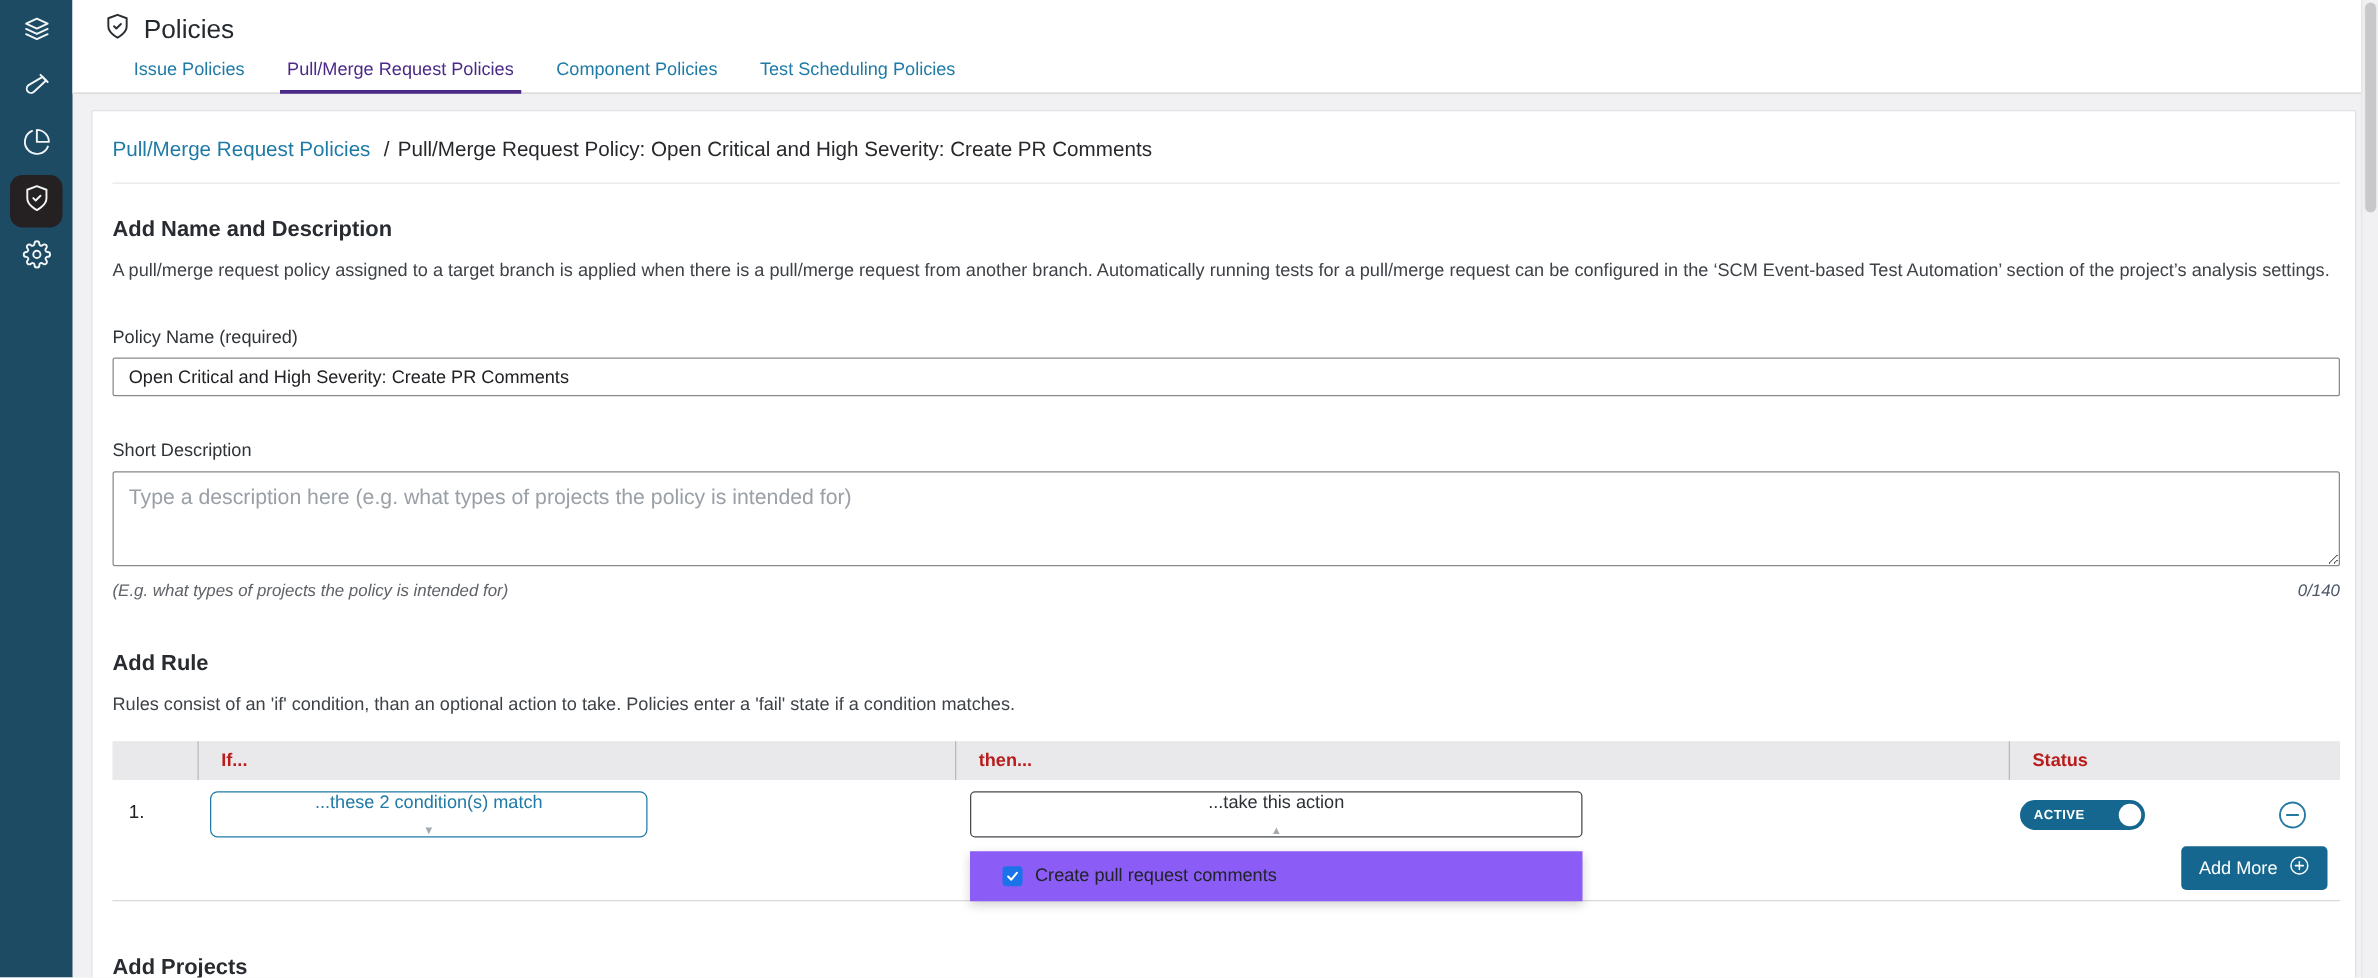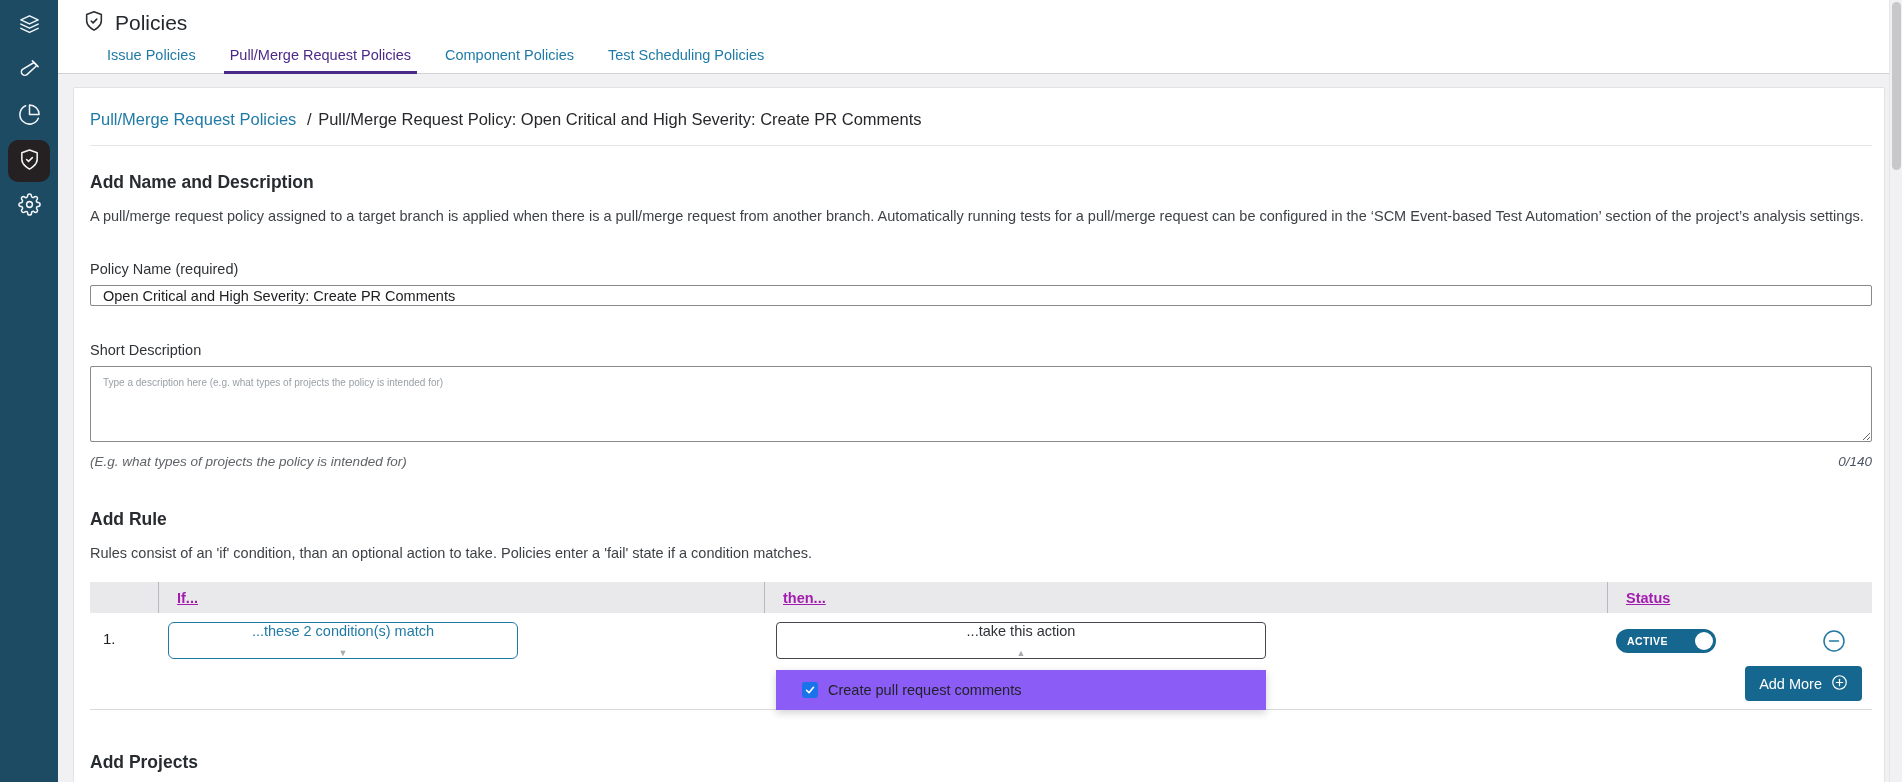--- a/index.html
+++ b/index.html
@@ -55,44 +55,44 @@
   .crumb-link { color: var(--link, #1f7aa6); cursor: pointer; }
   .crumb-sep { color: #26282b; margin: 0 2px 0 6px; }
   .crumb-current { color: #26282b; }
 
   .section-heading { font-size: 17.5px; font-weight: 600; color: #282c30; margin-top: 26px; }
   .section-desc { font-size: 14.5px; line-height: 21px; color: #3e4247; margin-top: 13px; }
 
   .field-label { display: block; font-size: 14.5px; color: #2f3337; margin-top: 34px; }
   .field-label.short-desc { margin-top: 36px; }
   .text-input {
-    display: block; margin-top: 8px; width: 100%; height: 21px;
+    display: block; margin-top: 8px; width: 100%; height: 31px;
     border: 1px solid #87898c; border-radius: 2px;
     font-size: 14.5px; font-family: inherit; color: #202124; padding: 0 12px;
     background: #fff;
   }
   .textarea {
     display: block; margin-top: 8px; width: 100%; height: 76px;
     border: 1px solid #87898c; border-radius: 2px;
-    font-size: 10px; font-family: inherit; color: #202124; padding: 10px 12px;
+    font-size: 17px; font-family: inherit; color: #202124; padding: 10px 12px;
     resize: both; background: #fff;
   }
   .textarea::placeholder, .text-input::placeholder { color: #9aa0a6; }
   .hint-row { display: flex; justify-content: space-between; margin-top: 12px; font-style: italic; font-size: 13.5px; }
   .hint { color: #5f6368; }
   .counter { color: #4c5666; }
 
   .rule-heading { margin-top: 40px; }
 
   
   .rule-table { margin-top: 18px; border-bottom: 1px solid #dadadc; }
   .tbl-head { display: flex; background: #e9e8ea; height: 31px; }
   .th {
-    font-size: 14.5px; font-weight: 700; color: #a21caf;
-    padding-left: 18px; display: flex; align-items: center; height: 100%; text-decoration: underline;
+    font-size: 14.5px; font-weight: 700; color: #b91c1c;
+    padding-left: 18px; display: flex; align-items: center; height: 100%;
   }
   .th.bordered { border-left: 1px solid #b9b9bd; }
   .col-num { width: 68px; }
   .col-if { width: 606px; }
   .col-then { width: 843px; }
   .col-status { flex: 1; }
   .tbl-row { display: flex; padding-top: 9px; }
   .cell-num { width: 68px; font-size: 15px; color: #202124; padding: 8px 0 0 13px; }
   .cell-if { width: 606px; padding-left: 10px; }
   .cell-then { width: 843px; padding-left: 12px; position: relative; }

